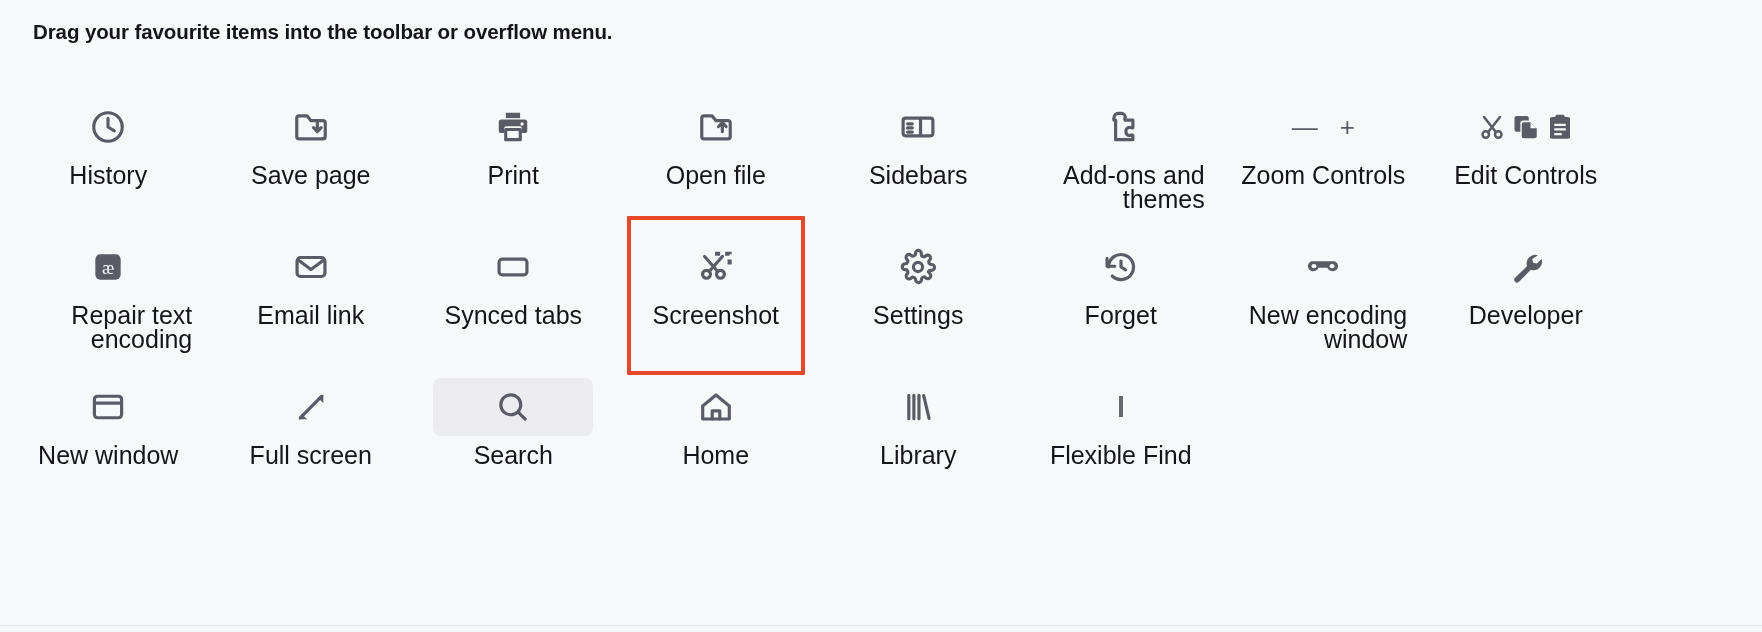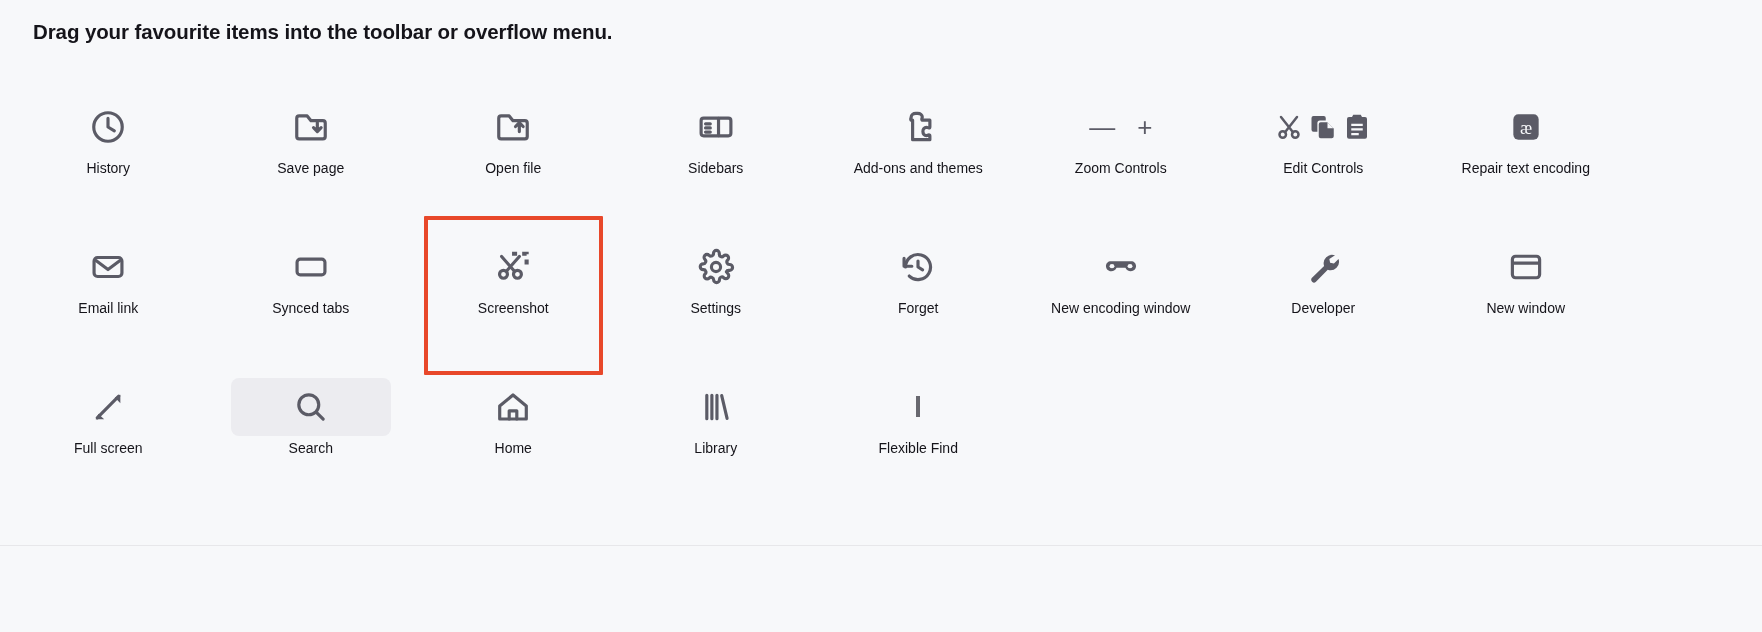--- a/index.html
+++ b/index.html
@@ -11,21 +11,21 @@
     font-family: "Liberation Sans", sans-serif;
     color: #15141a;
     overflow: hidden;
     position: relative;
   }
 
   #palette-panel {
     position: absolute;
     left: 0; top: 0;
     width: 1762px;
-    height: 546px;
+    height: 626px;
     background: #f7f8fa;
     border-bottom: 1px solid #e7e7ea;
   }
 
   #palette-title {
     position: absolute;
     left: 33px;
     top: 20px;
     font-size: 20.5px;
     font-weight: bold;
@@ -58,21 +58,22 @@
     width: 160px;
     height: 58px;
     display: flex;
     align-items: center;
     justify-content: center;
     border-radius: 8px;
     flex: none;
   }
 
   .item-label {
-    font-size: 14px;
+    margin-top: 7px;
+    font-size: 25px;
     line-height: 24px;
     text-align: right;
     color: #15141a;
     max-width: 168px;
     word-wrap: break-word;
   }
 
   
   .palette-item.state-hover .item-iconbox {
     background: #ececf0;
@@ -127,20 +128,33 @@
       <div class="palette-item">
         <div class="item-iconbox">
           <span>
     <svg width="38" height="38" viewBox="0 0 24 24">
       <path class="ic" d="M3 6.5V18a1.5 1.5 0 0 0 1.5 1.5h15A1.5 1.5 0 0 0 21 18V9.5a1.5 1.5 0 0 0-1.5-1.5H12L9.6 5H4.5A1.5 1.5 0 0 0 3 6.5z" stroke-width="2.2"></path>
       <path class="ic" d="M16 9.2v5.4M13.6 12.4 16 14.9l2.4-2.5" stroke-width="2.2"></path>
     </svg>
   </span>
         </div>
         <div class="item-label">Save page</div>
+      </div>
+      <div class="palette-item">
+        <div class="item-iconbox">
+          <span>
+    <svg width="38" height="38" viewBox="0 0 24 24">
+      <path class="ic-fill" d="M7.5 3h9v3.4h-9z"></path>
+      <path class="ic-fill" d="M4.6 7.2h14.8a1.6 1.6 0 0 1 1.6 1.6v5.4a1.6 1.6 0 0 1-1.6 1.6h-1.9v-3.2a1 1 0 0 0-1-1H7.5a1 1 0 0 0-1 1v3.2H4.6A1.6 1.6 0 0 1 3 14.2V8.8a1.6 1.6 0 0 1 1.6-1.6z"></path>
+      <circle cx="17.7" cy="10.1" r="1.05" fill="#f7f8fa"></circle>
+      <path class="ic" d="M7.4 13.6h9.2V20H7.4z" stroke-width="2.1"></path>
+    </svg>
+  </span>
+        </div>
+        <div class="item-label">Print</div>
       </div>
       <div class="palette-item">
         <div class="item-iconbox">
           <span>
     <svg width="38" height="38" viewBox="0 0 24 24">
       <path class="ic" d="M3 6.5V18a1.5 1.5 0 0 0 1.5 1.5h15A1.5 1.5 0 0 0 21 18V9.5a1.5 1.5 0 0 0-1.5-1.5H12L9.6 5H4.5A1.5 1.5 0 0 0 3 6.5z" stroke-width="2.2"></path>
       <path class="ic" d="M16 14.9V9.4M13.6 11.7 16 9.2l2.4 2.5" stroke-width="2.2"></path>
     </svg>
   </span>
         </div>

